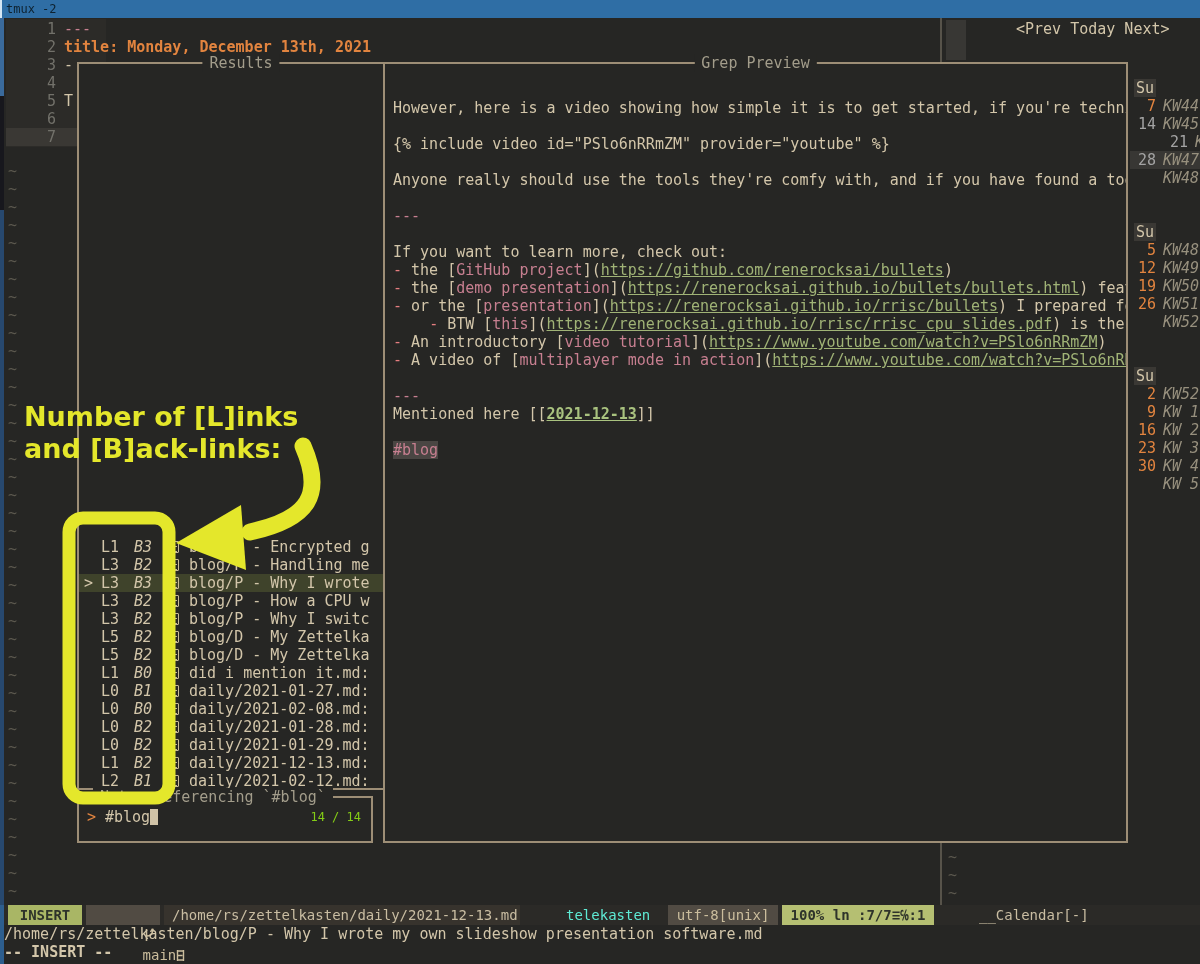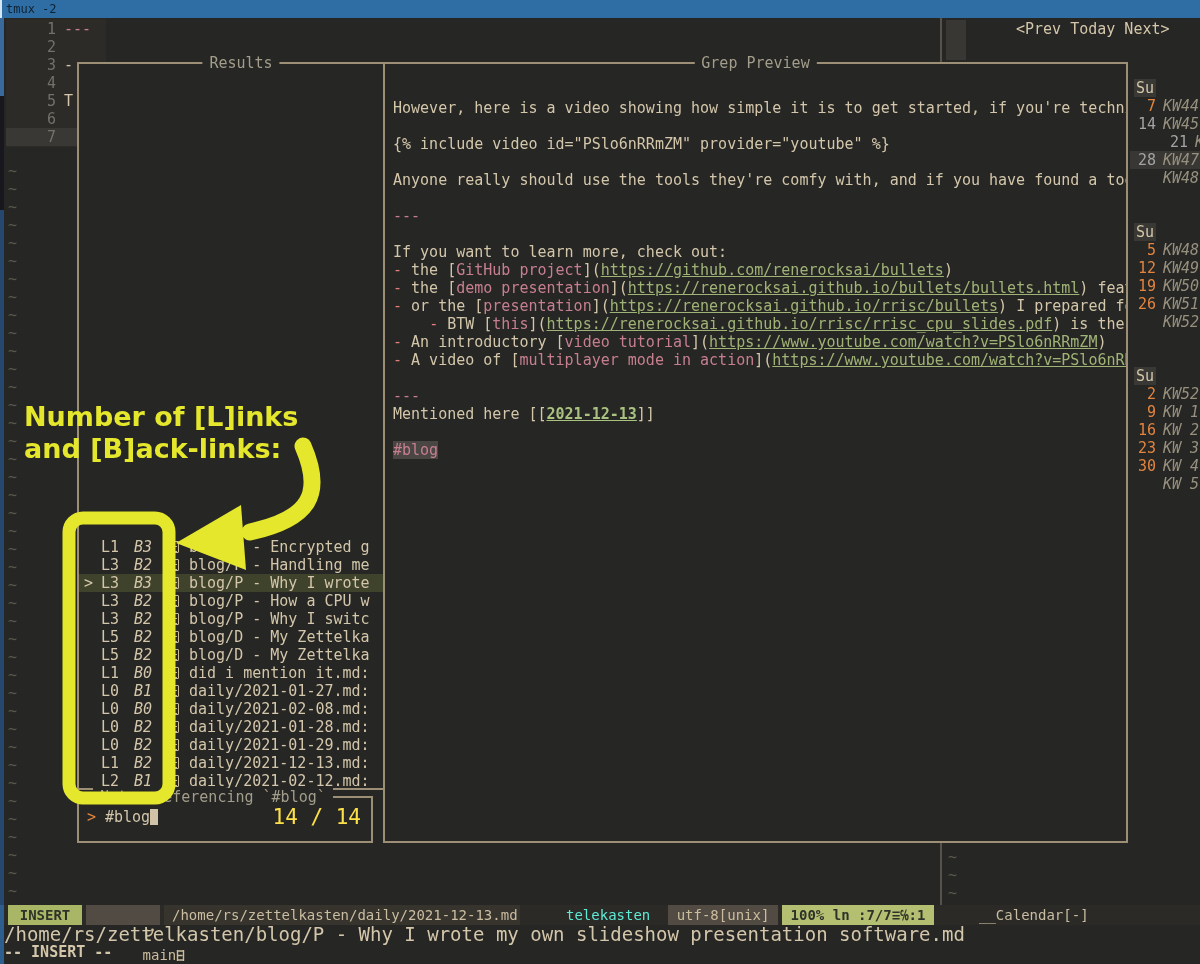--- a/index.html
+++ b/index.html
@@ -57,32 +57,32 @@
   .rrow .fname{position:absolute;left:110px;color:#d3c6aa;}
   .ficon{position:absolute;left:90px;top:3px;width:10px;height:12px;border:1px solid #c9ba98;
          border-radius:1px;background:repeating-linear-gradient(to bottom,transparent 0 2px,#c9ba98 2px 3px,transparent 3px 5px);
          background-size:6px 12px;background-position:1px 2px;background-repeat:no-repeat;box-sizing:border-box;}
   
   .gline{position:absolute;left:8px;height:18px;line-height:18px;font-size:15px;white-space:pre;}
   
   .prompt-caret{position:absolute;left:8px;top:10px;font-size:15px;color:#e2843f;line-height:18px;}
   .prompt-val{position:absolute;left:26px;top:10px;font-size:15px;color:#d3c6aa;line-height:18px;}
   .prompt-cursor{position:absolute;left:71px;top:11px;width:8px;height:16px;background:#d0c3a7;}
-  .prompt-counter{position:absolute;right:10px;top:10px;font-size:21px;color:#fde047;line-height:18px;}
+  .prompt-counter{position:absolute;right:10px;top:10px;font-size:12px;color:#84cc16;line-height:18px;}
   
   .statusbar{position:absolute;left:4px;top:905px;width:1196px;height:20px;background:#2b2a27;z-index:2;}
   .seg{position:absolute;top:0;height:20px;line-height:20px;font-size:14px;white-space:pre;box-sizing:border-box;}
   .seg.mode{left:4px;width:74px;background:#a9b665;color:#2e332a;font-weight:bold;text-align:center;}
   .seg.branch{left:82px;width:74px;background:#514b43;color:#cbbd9d;padding-left:6px;}
   .seg.file{left:160px;width:356px;background:#37332d;color:#c9bda2;padding-left:8px;}
   .seg.plugin{left:562px;color:#5eead4;}
   .seg.enc{left:664px;width:110px;background:#514b43;color:#cbbd9d;text-align:center;}
   .seg.progress{left:778px;width:152px;background:#b5bf72;color:#2e332a;font-weight:bold;text-align:center;}
   .seg.calwin{left:975px;color:#c9bda2;}
-  .echo-line{position:absolute;left:4px;top:925px;height:18px;line-height:18px;font-size:19px;
+  .echo-line{position:absolute;left:4px;top:925px;height:18px;line-height:18px;font-size:15px;
              color:#d3c6aa;white-space:pre;z-index:2;}
   .mode-line{position:absolute;left:4px;top:943px;height:18px;line-height:18px;font-size:15px;
              color:#d3c6aa;font-weight:bold;white-space:pre;z-index:2;}
   
   .overlay{position:absolute;left:0;top:0;z-index:10;pointer-events:none;}
   .ann-text{font-family:"DejaVu Sans",sans-serif;font-weight:bold;font-size:27px;fill:#e4e72b;}
   .glyphsvg{vertical-align:-2px;}
 </style>
 </head>
 <body>
@@ -96,21 +96,21 @@
 
   <div class="strip s1"></div>
   <div class="strip s2"></div>
   <div class="strip s3"></div>
   <div class="strip s4"></div>
 
   <div class="gutter-bg"></div>
   <div class="cursorline"></div>
   <div id="buffer-lines">
       <div class="bufrow" style="top: 20px; width: 1200px;"><span class="num">1</span><span class="txt pink">---</span></div>
-      <div class="bufrow" style="top: 38px; width: 1200px;"><span class="num">2</span></div>
+      <div class="bufrow" style="top: 38px; width: 1200px;"><span class="num">2</span><span class="txt orange">title: Monday, December 13th, 2021</span></div>
       <div class="bufrow" style="top: 56px; width: 1200px;"><span class="num">3</span><span class="txt fg">-</span></div>
       <div class="bufrow" style="top: 74px; width: 1200px;"><span class="num">4</span><span class="txt fg"></span></div>
       <div class="bufrow" style="top: 92px; width: 1200px;"><span class="num">5</span><span class="txt fg">T</span></div>
       <div class="bufrow" style="top: 110px; width: 1200px;"><span class="num">6</span><span class="txt fg"></span></div>
       <div class="bufrow" style="top: 128px; width: 1200px;"><span class="num">7</span><span class="txt fg"></span></div>
     </div>
   <div id="tildes">
       <div class="tilde" style="left: 8px; top: 162px;">~</div>
       <div class="tilde" style="left: 8px; top: 180px;">~</div>
       <div class="tilde" style="left: 8px; top: 198px;">~</div>

